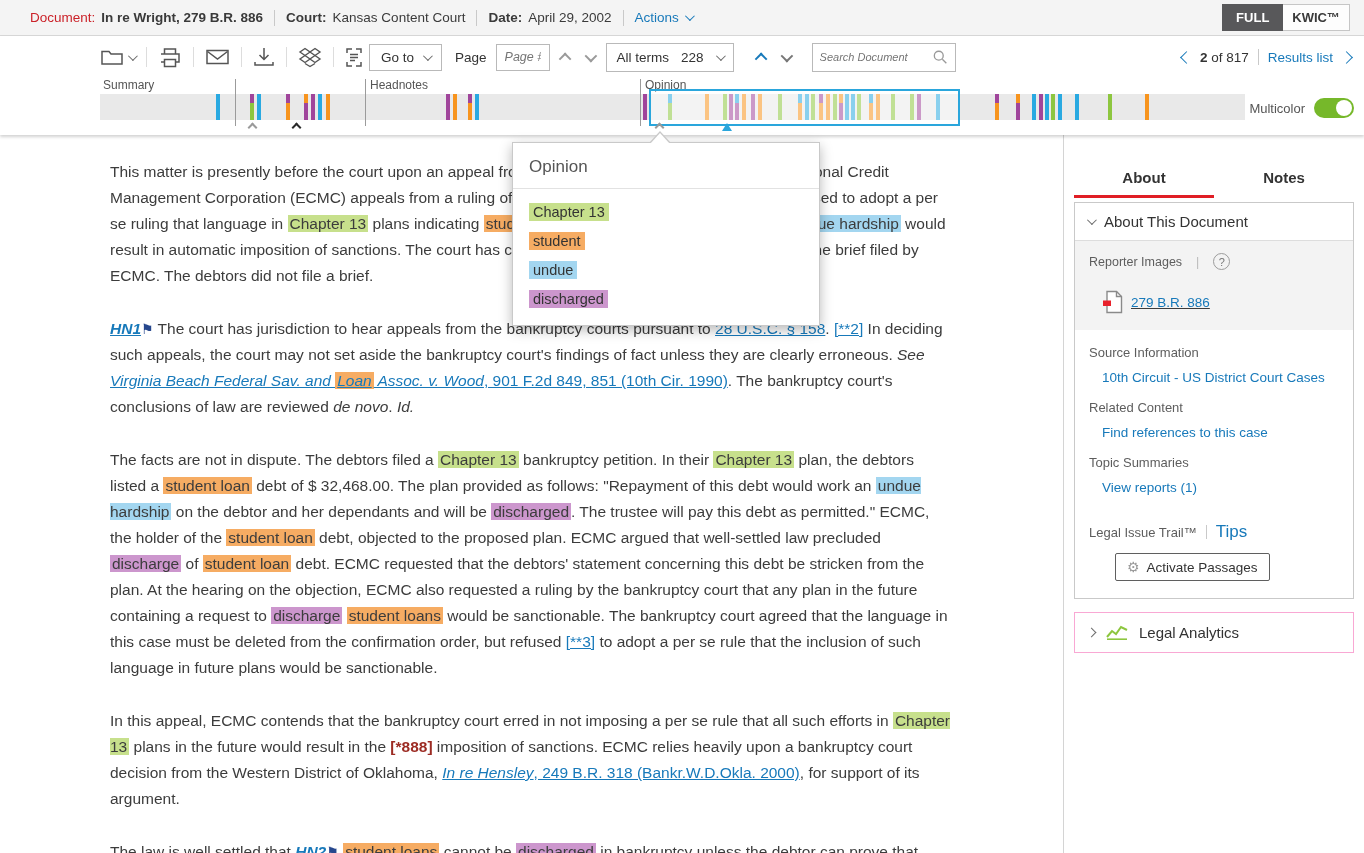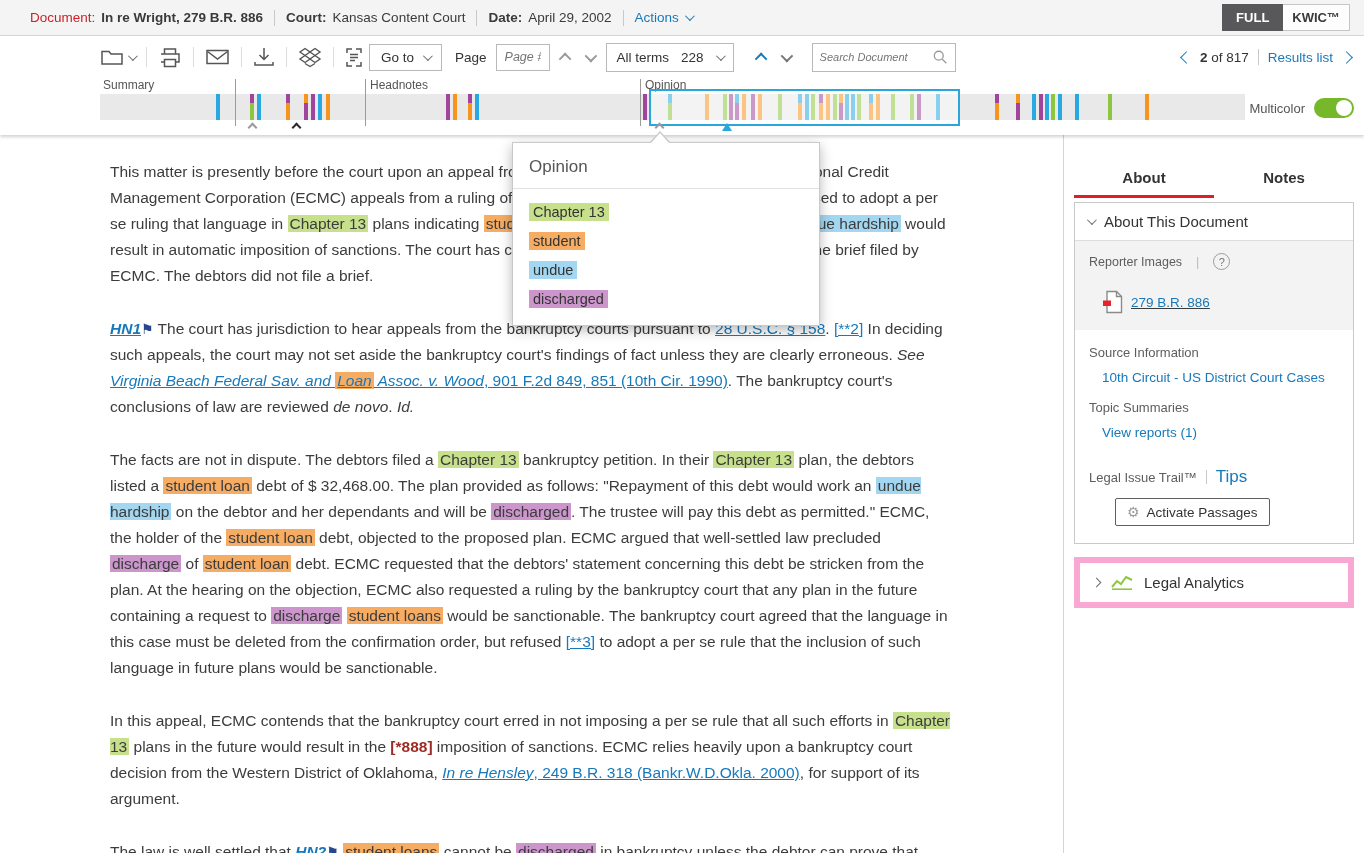--- a/index.html
+++ b/index.html
@@ -125,21 +125,21 @@
   .sb-sections { padding:15px 14px 0; }
   .sb-label { font-size:13px; color:#5d5d5d; margin-bottom:10px; }
   .sb-section .sb-link { display:block; margin:0 0 15px 13px; }
   .lit-row { font-size:13px; color:#5d5d5d; display:flex; align-items:center; gap:9px; padding:12px 14px 0; }
   .lit-sep { width:1px; height:14px; background:#c9c9c9; }
   .lit-row .sb-link { font-size:17px; }
   .activate-btn { margin:11px 0 17px 40px; border:1px solid #5f5f5f; border-radius:2px; background:#fff;
                   padding:5px 11px; font-size:13.5px; color:#333; display:inline-flex; gap:7px; align-items:center;
                   font-family:inherit; cursor:pointer; }
   .gear { color:#9a9a9a; font-size:14px; }
-  .analytics-panel { margin:13px 10px; border:6px solid #f9a8d4; padding:11px 13px; display:flex;
+  .analytics-panel { margin:13px 10px; border:1px solid #f9a8d4; padding:11px 13px; display:flex;
                      align-items:center; gap:11px; font-size:15px; color:#333; cursor:pointer; }
 </style>
 </head>
 <body>
 
 <div class="app">
 
   <header class="topbar">
     <span class="doc-label">Document:</span>
     <span class="doc-value">In re Wright, 279 B.R. 886</span>
@@ -383,20 +383,24 @@
             </svg>
           <span class="sb-link">279 B.R. 886</span>
         </div>
       </div>
       <div class="sb-sections" id="sb-sections">
           <div class="sb-section">
             <div class="sb-label">Source Information</div>
             <span class="sb-link">10th Circuit - US District Court Cases</span>
           </div>
           <div class="sb-section">
+            <div class="sb-label">Related Content</div>
+            <span class="sb-link">Find references to this case</span>
+          </div>
+          <div class="sb-section">
             <div class="sb-label">Topic Summaries</div>
             <span class="sb-link">View reports (1)</span>
           </div>
         </div>
       <div class="lit-row">
         <span>Legal Issue Trail™</span>
         <span class="lit-sep"></span>
         <span class="sb-link">Tips</span>
       </div>
       <button class="activate-btn">

